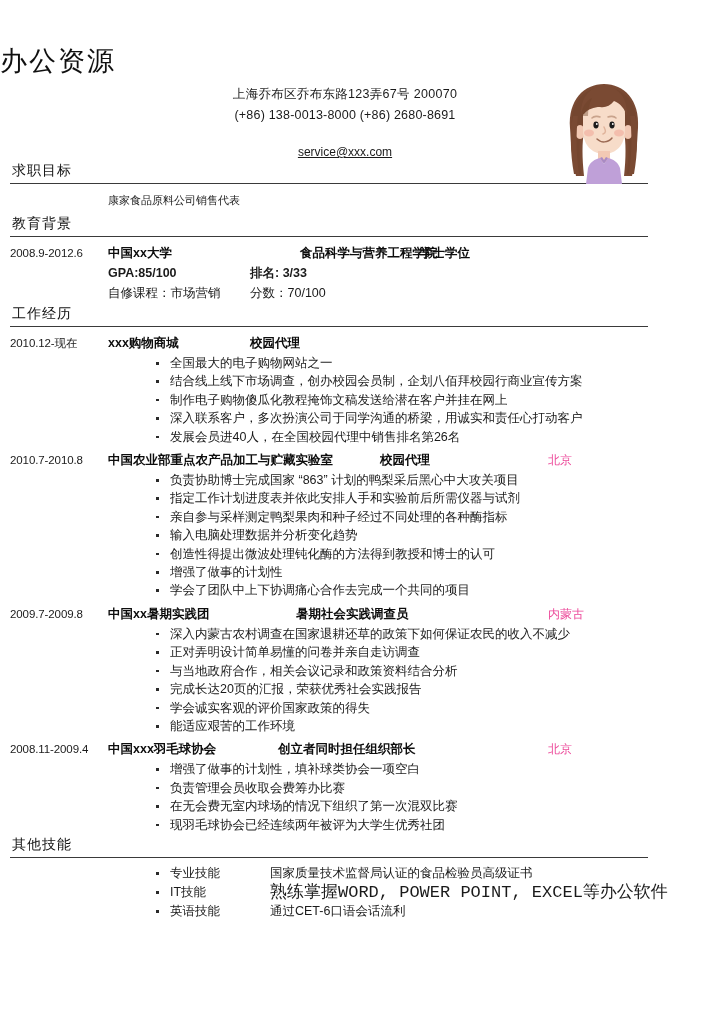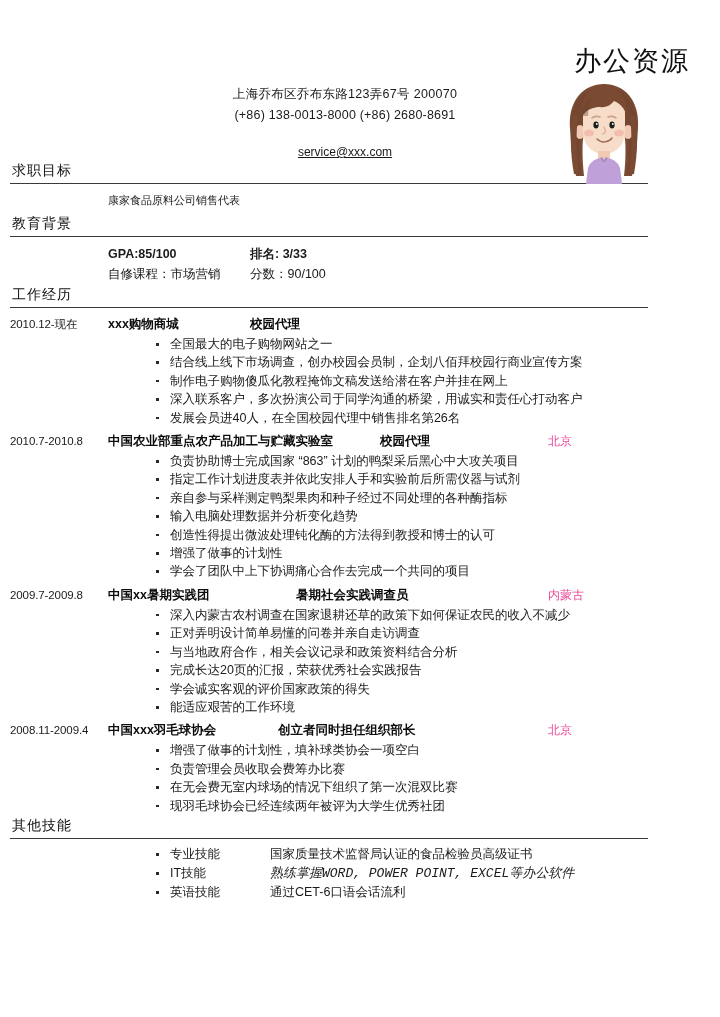--- a/index.html
+++ b/index.html
@@ -22,21 +22,21 @@
     background: #fff;
     box-sizing: border-box;
   }
 
   
   .header {
     position: relative;
     padding-top: 44px;
   }
   .doc-title {
-    text-align: right;
+    text-align: left;
     font-family: Liberation Sans, sans-serif;
     font-size: 27px;
     font-weight: 400;
     letter-spacing: 2px;
     line-height: 34px;
     margin: 0 0 6px 0;
     padding-right: 30px;
     color: #101010;
   }
   .contact-line {
@@ -225,22 +225,21 @@
     left: 170px;
     top: 0;
   }
   .skill-val {
     position: absolute;
     left: 270px;
     top: 0;
   }
   .mono-inline {
     font-family: "Liberation Mono", "DejaVu Sans Mono", monospace;
-    font-size: 13px;
-    font-style: italic;
+    font-size: 17px;
   }
 </style>
 </head>
 <body>
 
 <div class="page">
 
   <div class="header">
     <h1 class="doc-title">办公资源</h1>
     <div class="contact-line addr">上海乔布区乔布东路123弄67号   200070</div>
@@ -295,27 +294,33 @@
     <div class="section-body">
       <div class="objective-row">康家食品原料公司销售代表</div>
     </div>
   </div>
 
   <div class="section">
     <div class="section-head">教育背景</div>
     <div class="rule"></div>
     <div class="section-body">
       <div class="entry">
+        <div class="entry-head">
+          <span class="col-date">2008.9-2012.6</span>
+          <span class="col-org">中国xx大学</span>
+          <span class="col-role wide">食品科学与营养工程学院</span>
+          <span class="col-extra">学士学位</span>
+        </div>
         <div class="sub-row">
           <span class="sub-a">GPA:85/100</span>
           <span class="sub-b">排名: 3/33</span>
         </div>
         <div class="sub-row">
           <span class="sub-a normal">自修课程：市场营销</span>
-          <span class="sub-b normal">分数：90/100</span>
+          <span class="sub-b normal">分数：70/100</span>
         </div>
       </div>
     </div>
   </div>
 
   <div class="section">
     <div class="section-head">工作经历</div>
     <div class="rule"></div>
     <div class="section-body">
 

